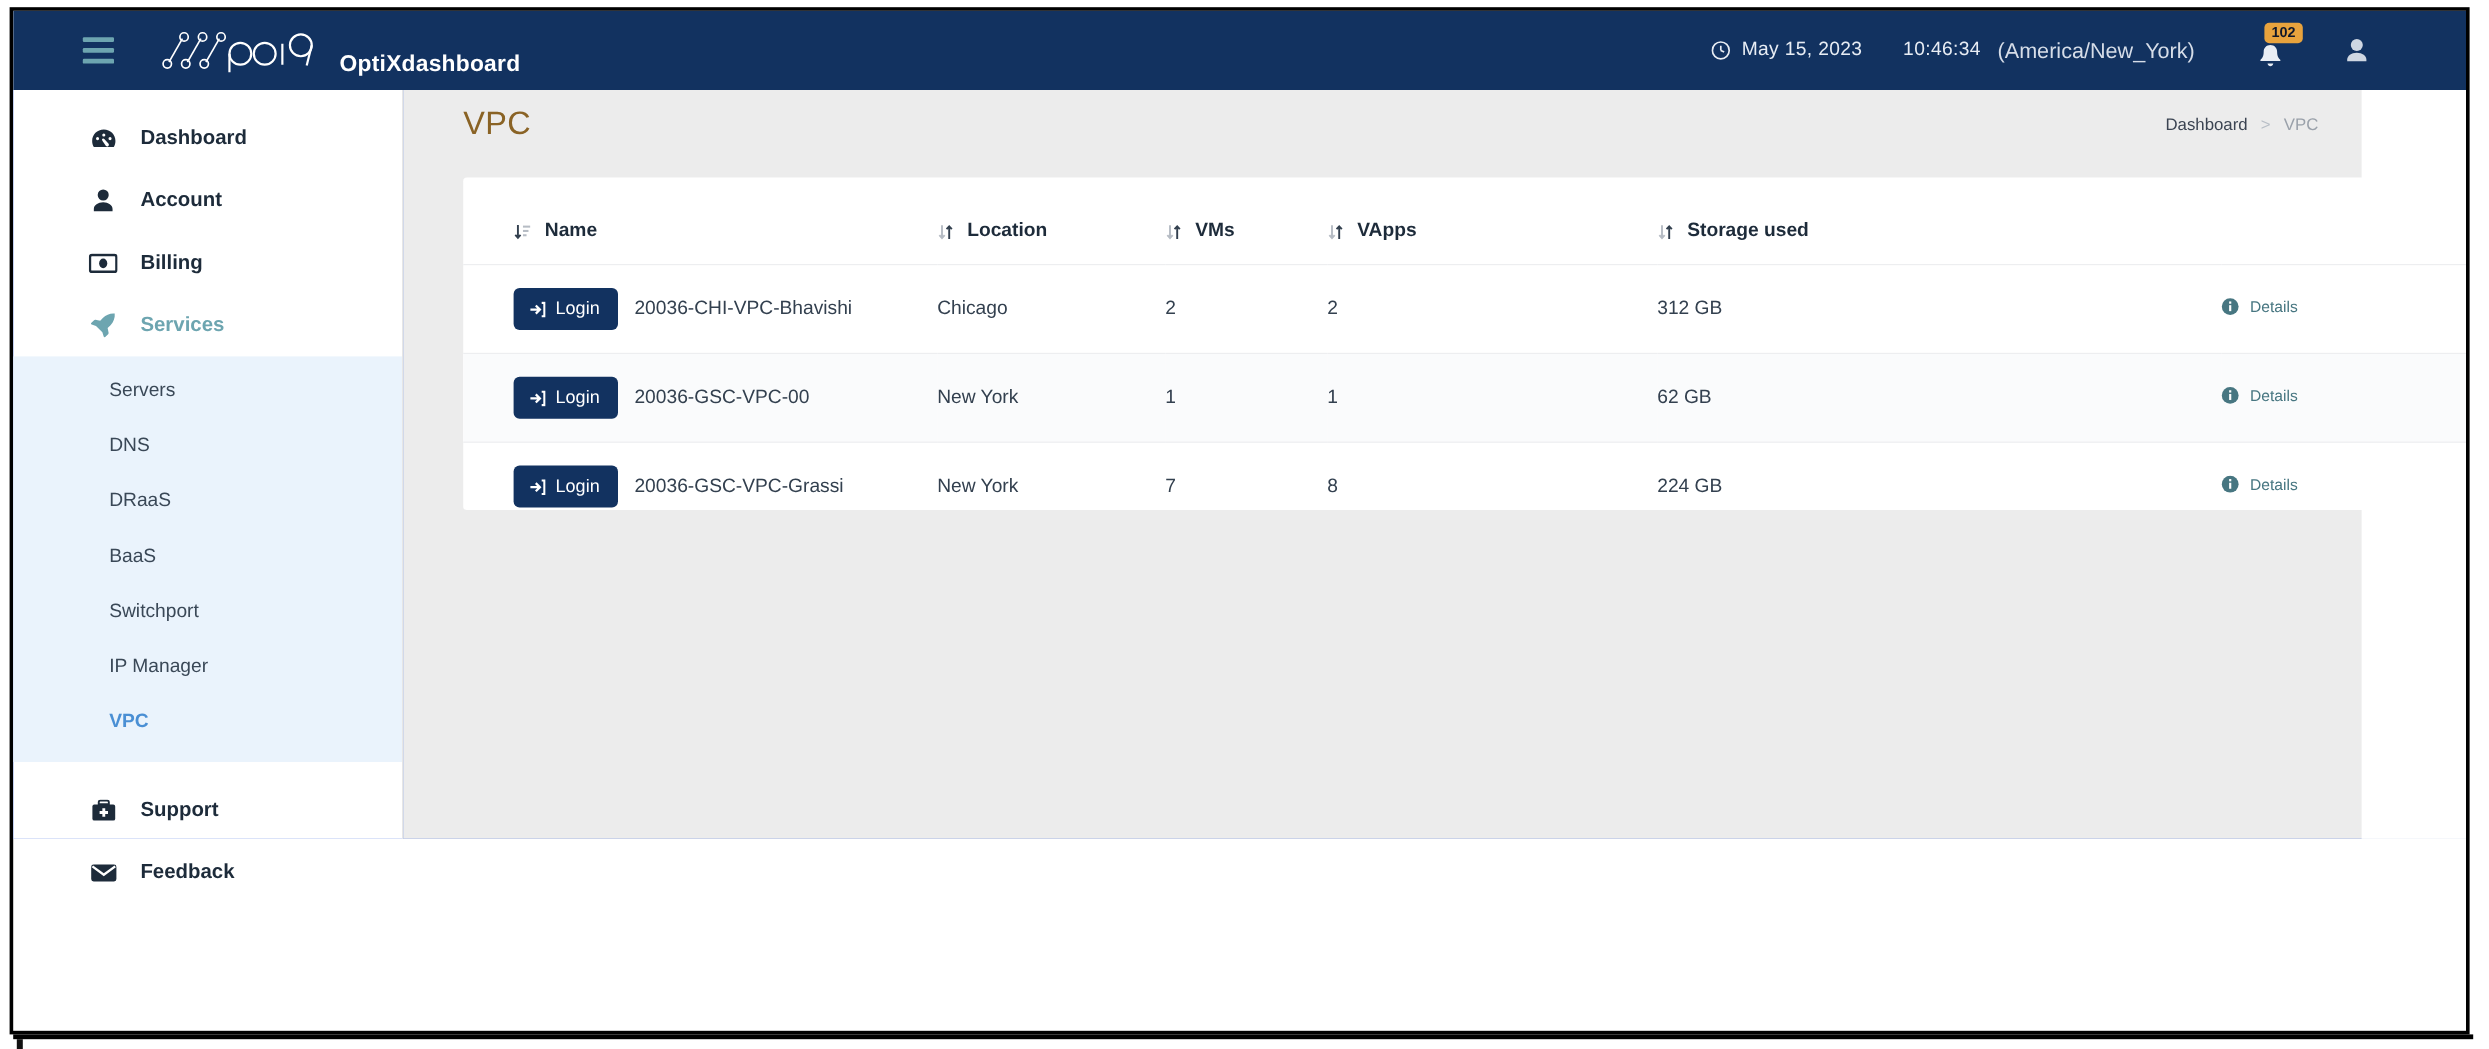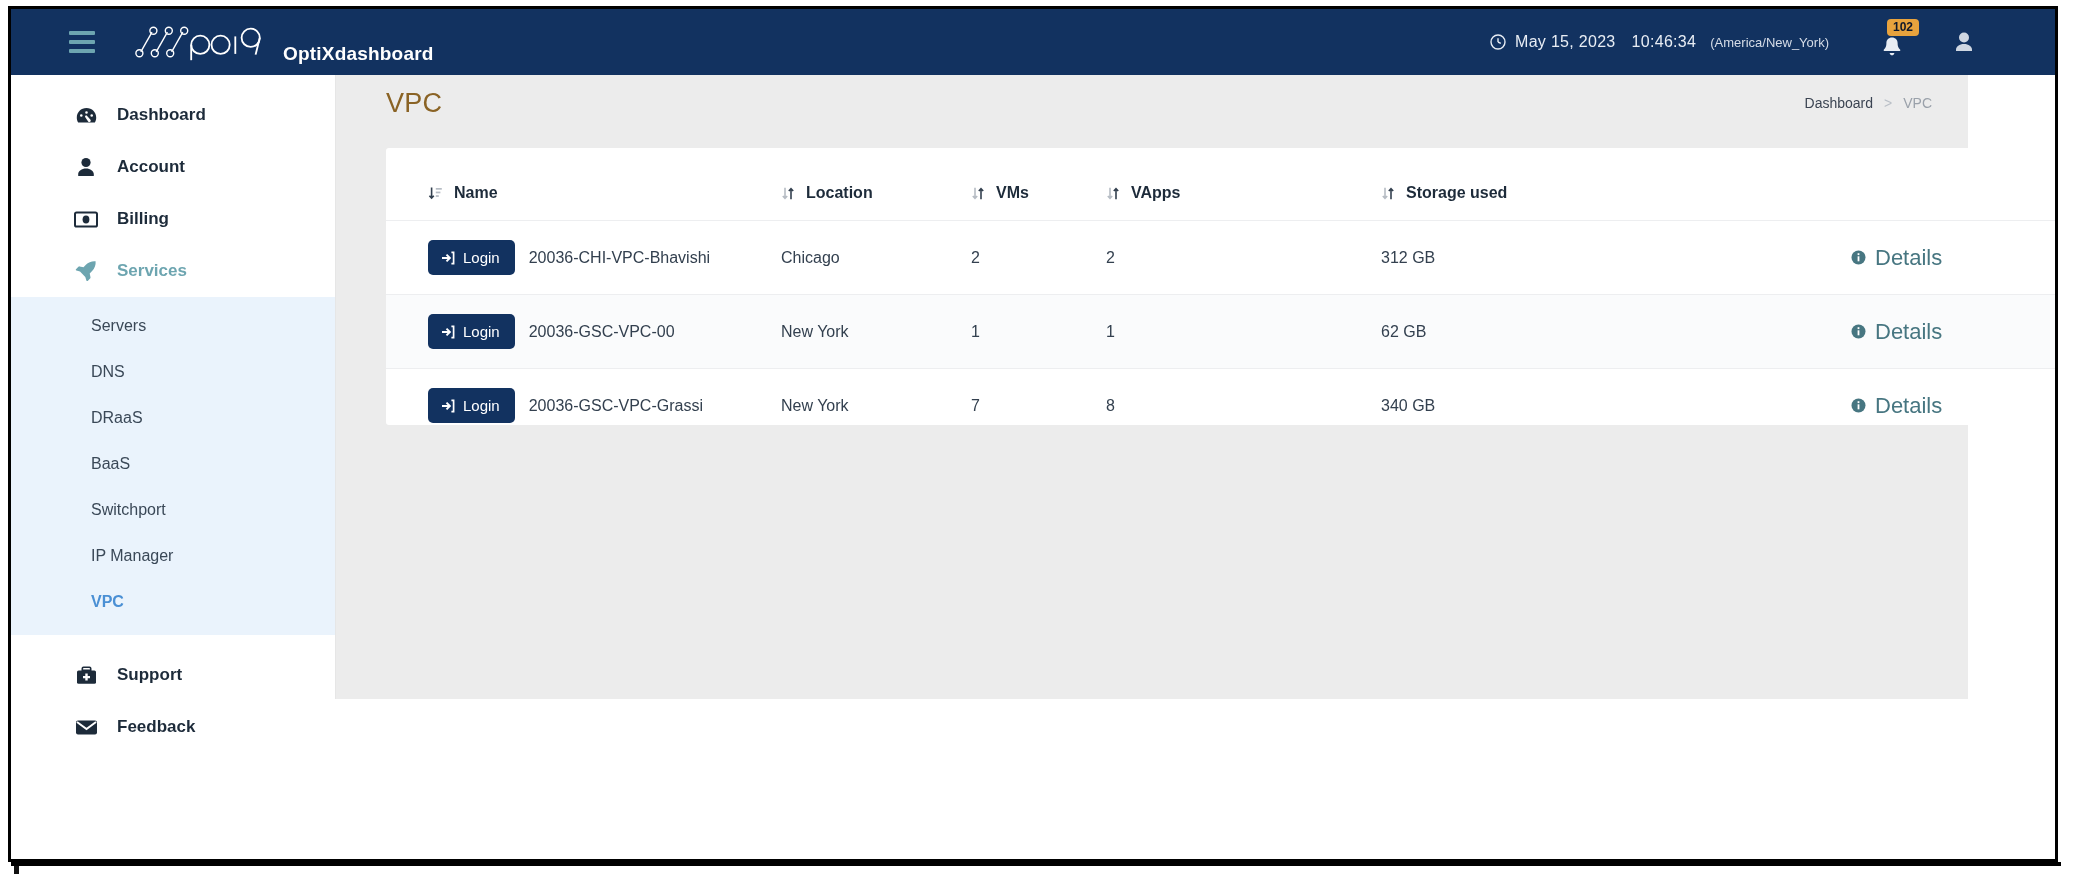--- a/index.html
+++ b/index.html
@@ -63,22 +63,22 @@
 
   #topbar-right {
     margin-left: auto;
     display: flex; align-items: center;
     padding-right: 78px;
     color: #e8edf4;
   }
   #clock-group { display: flex; align-items: center; font-size: 16px; }
   #clock-icon { margin-right: 9px; display: block; }
   #clock-date { margin-right: 16px; letter-spacing: .3px; }
-  #clock-time { margin-right: 14px; letter-spacing: .3px; }
-  #clock-tz { font-size: 13px; color: #d6dde8; }
+  #clock-time { margin-right: 14px; letter-spacing: .3px; margin-left: 18px; }
+  #clock-tz { font-size: 18px; color: #d6dde8; }
 
   #bell-wrap {
     position: relative;
     margin-left: 48px;
     width: 30px; height: 34px;
     display: flex; align-items: flex-end; justify-content: center;
     cursor: pointer;
   }
   #bell-badge {
     position: absolute;
@@ -226,21 +226,21 @@
     cursor: pointer;
     margin-right: 14px;
   }
   .login-btn .login-icon { margin-right: 8px; display: inline-flex; }
   .name-cell { display: flex; align-items: center; }
   .name-text { font-size: 16px; color: #33404f; }
 
   .details-link {
     display: inline-flex; align-items: center;
     color: #477681;
-    font-size: 22px;
+    font-size: 13px;
     cursor: pointer;
     text-decoration: none;
   }
   .details-link .info-icon { margin-right: 9px; display: inline-flex; }
 </style>
 </head>
 <body>
 
 <div id="app-window">
 
@@ -557,21 +557,21 @@
                       </svg>
                     </span>
                     <span>Login</span>
                   </button>
                   <span class="name-text">20036-GSC-VPC-Grassi</span>
                 </div>
               </td>
               <td>New York</td>
               <td>7</td>
               <td>8</td>
-              <td>340 GB</td>
+              <td>224 GB</td>
               <td>
                 <a class="details-link">
                   <span class="info-icon">
                     <svg width="15" height="15" viewBox="0 0 15 15">
                       <circle cx="7.5" cy="7.5" r="7" fill="#477681"></circle>
                       <rect x="6.6" y="6.3" width="1.8" height="5" fill="#ffffff"></rect>
                       <rect x="6.6" y="3.2" width="1.8" height="1.9" fill="#ffffff"></rect>
                     </svg>
                   </span>
                   <span>Details</span>

